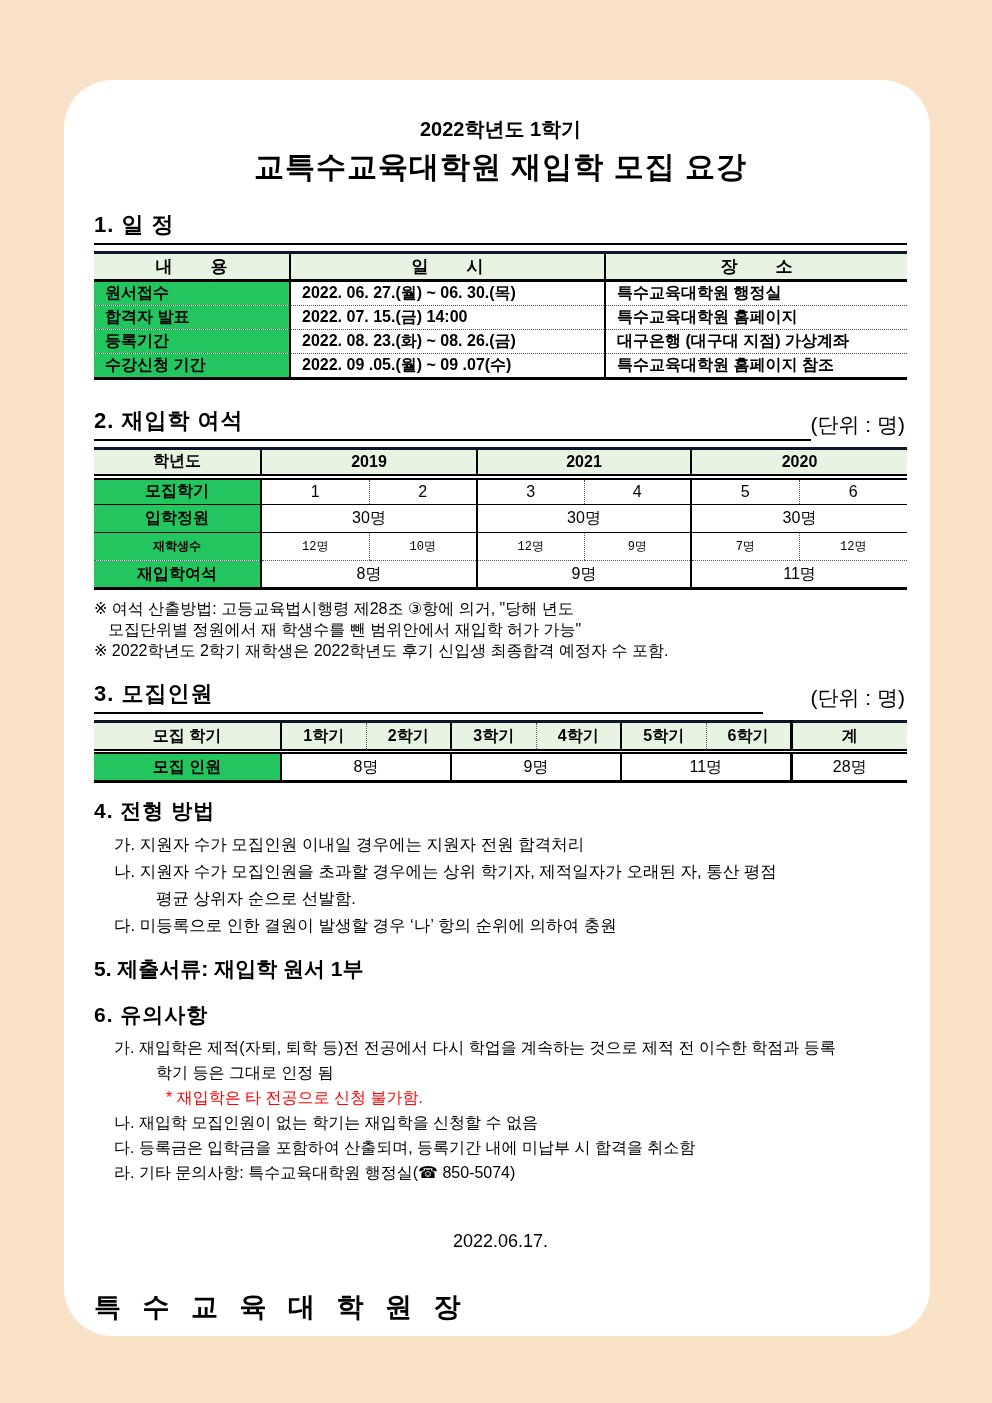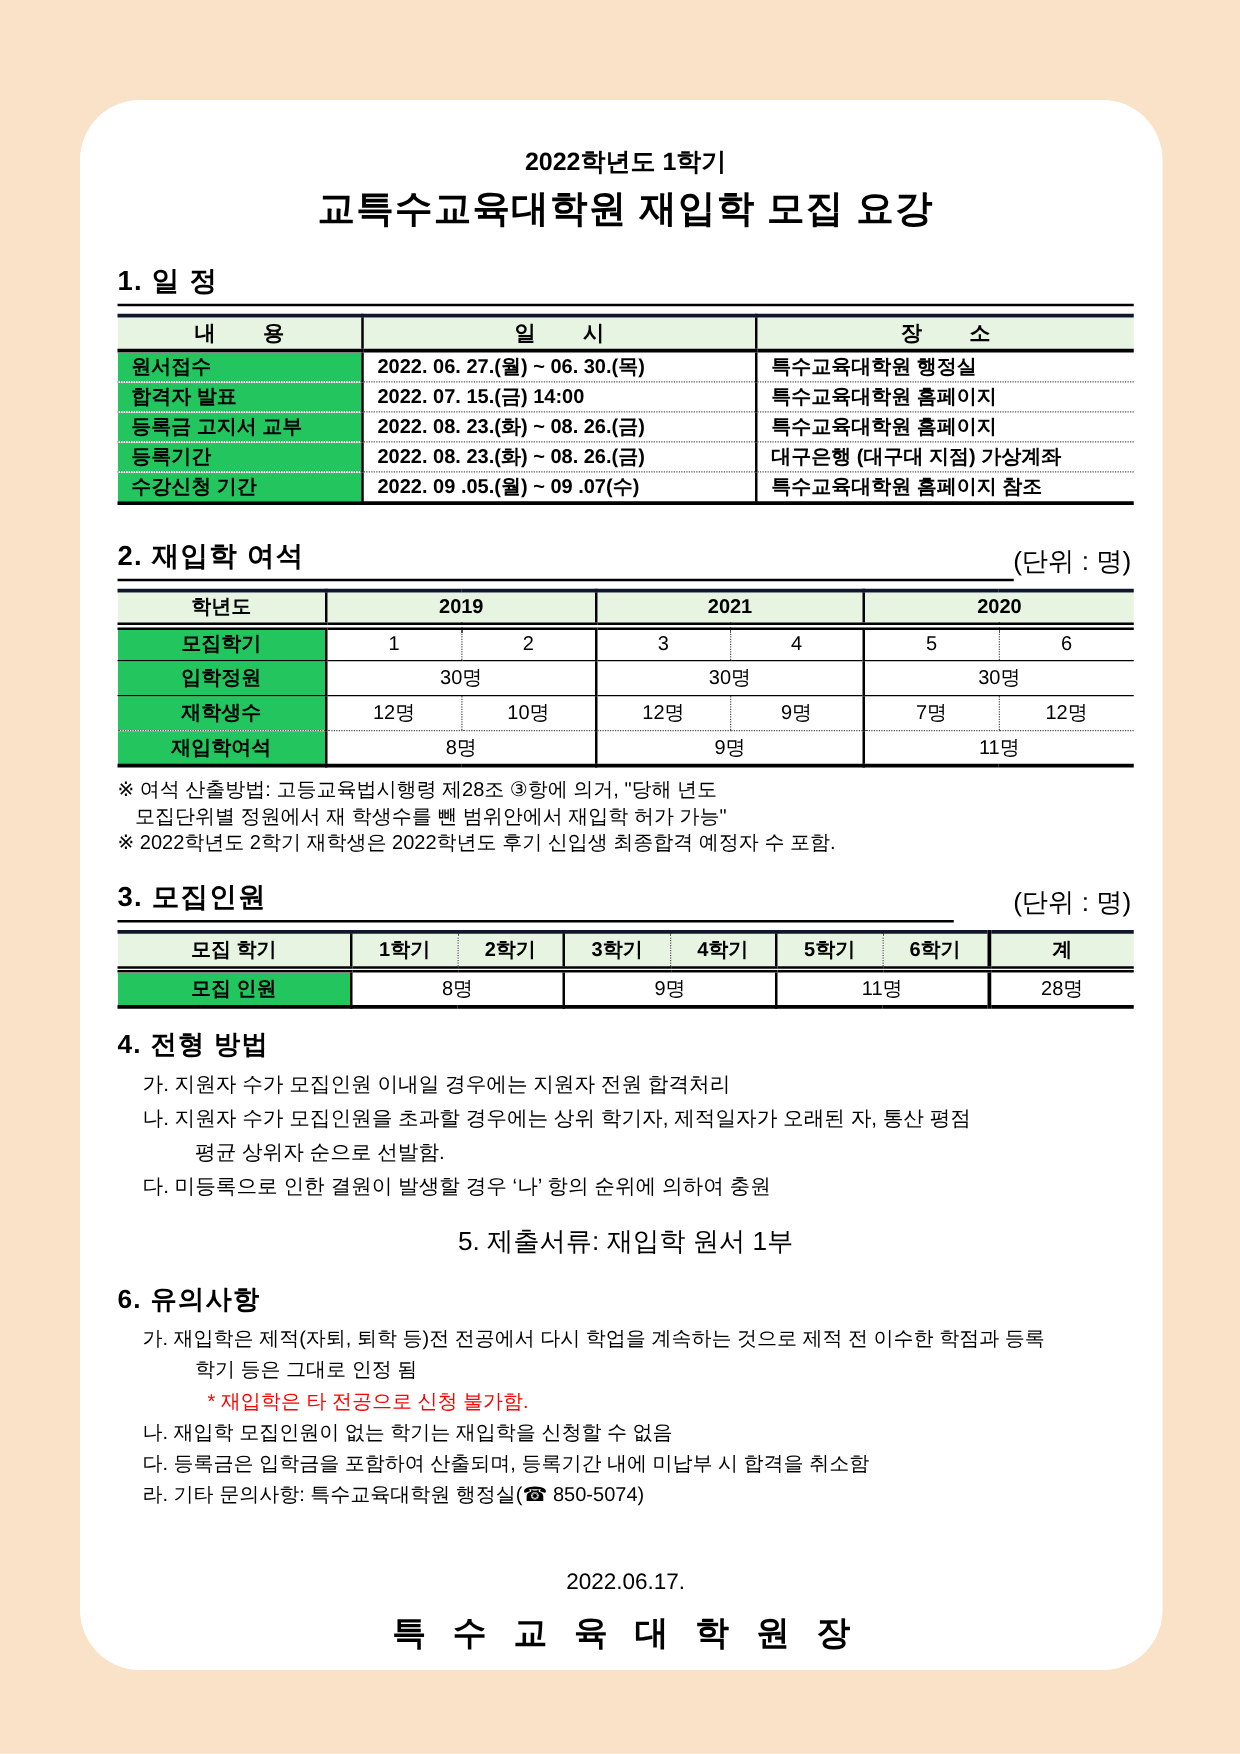--- a/index.html
+++ b/index.html
@@ -20,21 +20,21 @@
   .title1{text-align:center;font-size:20px;font-weight:700;letter-spacing:0px;margin:2px 0 0 0;}
   .title2{text-align:center;font-size:30px;font-weight:800;letter-spacing:1px;margin:4px 0 0 0;}
   
   .sec-row{display:flex;align-items:flex-end;margin-top:24px;}
   .sec-h{font-size:22px;font-weight:800;letter-spacing:1px;padding-bottom:3px;margin:0;}
   .grow{flex:1;border-bottom:2px solid #000;}
   .grow .sec-h{border-bottom:none;}
   .full-line{border-bottom:2px solid #000;}
   .unit{font-size:21px;font-weight:400;padding:0 2px 2px 0;white-space:pre;}
   .sec-h-plain{font-size:21px;font-weight:800;letter-spacing:1px;margin:20px 0 6px 0;}
-  .sec-h-small{font-size:20px;font-weight:400;letter-spacing:0px;margin:22px 0 4px 0;text-align:center;}
+  .sec-h-small{font-size:20px;font-weight:700;letter-spacing:0px;margin:22px 0 4px 0;}
   
   table.tbl{border-collapse:collapse;table-layout:fixed;width:813px;
     border-top:3px solid #0f172a;border-bottom:3px solid #000;margin-top:6px;}
   table.tbl td,table.tbl th{box-sizing:border-box;padding:1px 4px;overflow:hidden;}
   .g{background:#e8f4e2;}
   .t-lbl{background:#22c55e;font-weight:700;}
   .c{text-align:center;}
   .l{text-align:left;padding-left:11px !important;}
   .bold{font-weight:700;}
   .norm{font-weight:400;}
@@ -44,35 +44,35 @@
   .bl3{border-left:3px solid #000;}
   .dl{border-left:1px dotted #555;}
   
   .tbl1 tr.hrow th{height:28px;font-size:17px;border-bottom:3px solid #000;}
   .tbl1 tr.data td{height:24px;font-size:16px;border-bottom:1px dotted #555;}
   .tbl1 tr.data:last-child td{border-bottom:none;}
   
   .tbl2 tr.yrow td{height:28px;font-size:16px;font-weight:700;border-bottom:6px double #000;}
   .tbl2 tr.r2 td{height:28px;font-size:16px;border-bottom:1px solid #000;}
   .tbl2 tr.r3 td{height:28px;font-size:16px;border-bottom:1px solid #000;}
-  .tbl2 tr.r4 td{height:28px;font-size:16px;border-bottom:1px dotted #555;}
+  .tbl2 tr.r4 td{height:28px;font-size:12px;border-bottom:1px dotted #555;font-family:Liberation Mono, monospace;}
   .tbl2 tr.r5 td{height:28px;font-size:16px;}
   
   .tbl3 tr.hrow td{height:30px;font-size:16px;font-weight:700;border-bottom:5px double #000;}
   .tbl3 tr.vrow td{height:30px;font-size:16px;}
   
   .notes{margin-top:8px;font-size:16px;line-height:21px;font-weight:400;}
   .notes .indent{padding-left:14px;}
   
   .items{font-size:16.5px;line-height:27px;font-weight:400;margin-left:20px;}
   .items .wrap2{margin-left:42px;}
   .red{color:#f00;margin-left:42px;}
   
   .f-date{text-align:center;font-size:18px;margin-top:46px;}
-  .f-sign{text-align:center;font-size:27px;font-weight:800;letter-spacing:7px;margin-top:12px;}
+  .f-sign{font-size:27px;font-weight:800;letter-spacing:7px;margin-top:37px;}
 </style>
 </head>
 <body>
 
 <div class="card">
   <div class="content">
 
     <div class="title1">2022학년도 1학기</div>
     <div class="title2">교특수교육대학원 재입학 모집 요강</div>
 
@@ -92,25 +92,20 @@
         <th class="spread bl">장        소</th>
       </tr>
       <tr class="data">
         <td class="t-lbl l">원서접수</td>
         <td class="bl l bold">2022. 06. 27.(월) ~ 06. 30.(목)</td>
         <td class="bl l bold">특수교육대학원 행정실</td>
       </tr>
       <tr class="data">
         <td class="t-lbl l">합격자 발표</td>
         <td class="bl l bold">2022. 07. 15.(금) 14:00</td>
-        <td class="bl l bold">특수교육대학원 홈페이지</td>
-      </tr>
-      <tr class="data">
-        <td class="t-lbl l">등록금 고지서 교부</td>
-        <td class="bl l bold">2022. 08. 23.(화) ~ 08. 26.(금)</td>
         <td class="bl l bold">특수교육대학원 홈페이지</td>
       </tr>
       <tr class="data">
         <td class="t-lbl l">등록기간</td>
         <td class="bl l bold">2022. 08. 23.(화) ~ 08. 26.(금)</td>
         <td class="bl l bold">대구은행 (대구대 지점) 가상계좌</td>
       </tr>
       <tr class="data">
         <td class="t-lbl l">수강신청 기간</td>
         <td class="bl l bold">2022. 09 .05.(월) ~ 09 .07(수)</td>

